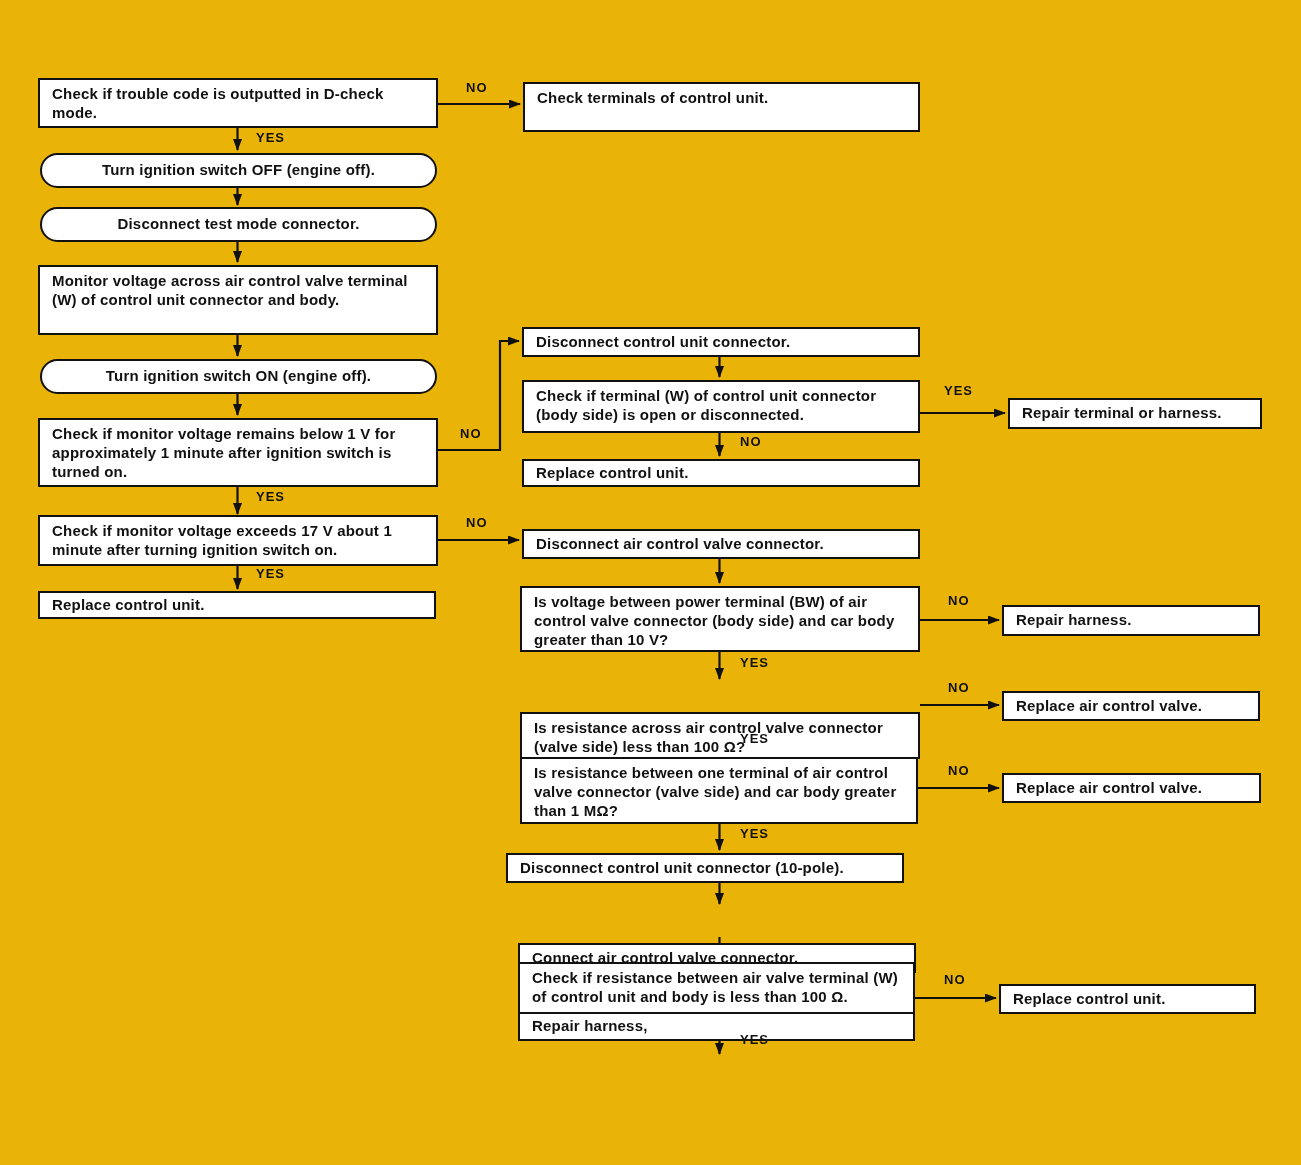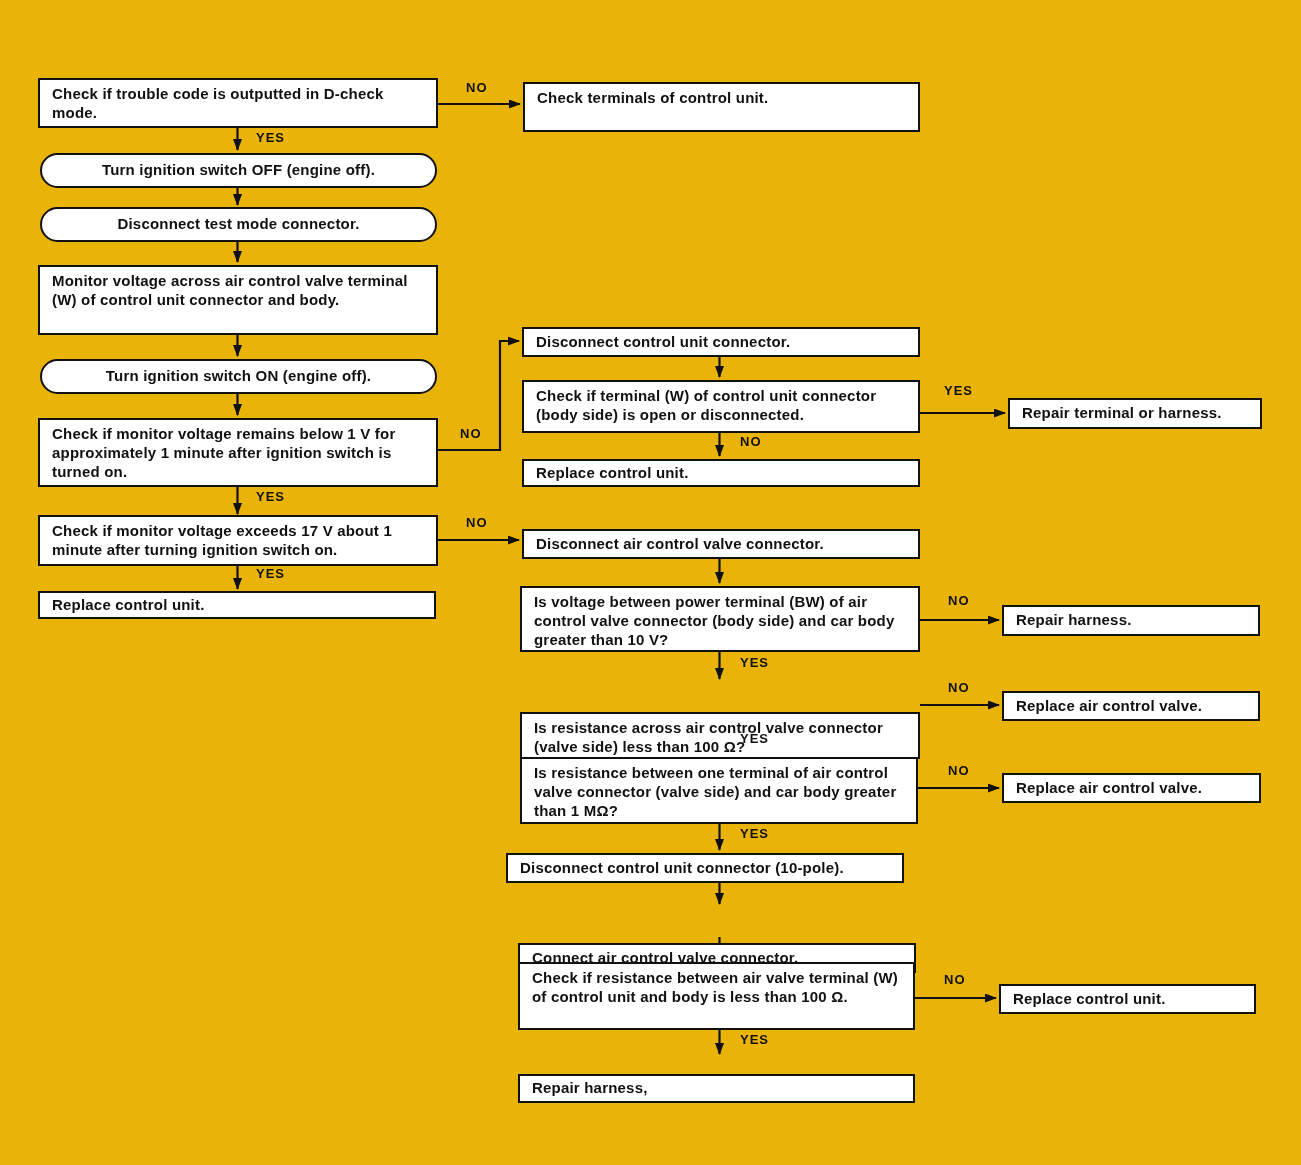--- a/index.html
+++ b/index.html
@@ -69,21 +69,21 @@
   #n14 { left: 520px;  top: 586px;  width: 400px; height: 66px; }
   #n15 { left: 1002px; top: 605px;  width: 258px; height: 31px; }
   #n16 { left: 520px;  top: 712px;  width: 400px; height: 47px; }
   #n17 { left: 1002px; top: 691px;  width: 258px; height: 30px; }
   #n18 { left: 520px;  top: 757px;  width: 398px; height: 67px; }
   #n19 { left: 1002px; top: 773px;  width: 259px; height: 30px; }
   #n20 { left: 506px;  top: 853px;  width: 398px; height: 30px; align-items: center; }
   #n21 { left: 518px;  top: 907px;  width: 398px; height: 30px; margin-top: 36px; }
   #n22 { left: 518px;  top: 962px;  width: 397px; height: 68px; }
   #n23 { left: 999px;  top: 984px;  width: 257px; height: 30px; }
-  #n24 { left: 518px;  top: 1074px; width: 397px; height: 29px; }
+  #n24 { left: 518px;  top: 1012px; width: 397px; height: 29px; }
   
   #lyes1 { left: 256px; top: 130px; }
   #lyes2 { left: 256px; top: 489px; }
   #lyes3 { left: 256px; top: 566px; }
   #lno1  { left: 466px; top: 80px;  }
   #lno2  { left: 460px; top: 426px; }
   #lno3  { left: 466px; top: 515px; }
   #lno4  { left: 740px; top: 434px; }
   #lyes4 { left: 944px; top: 383px; }
   #lno5  { left: 948px; top: 593px; }

